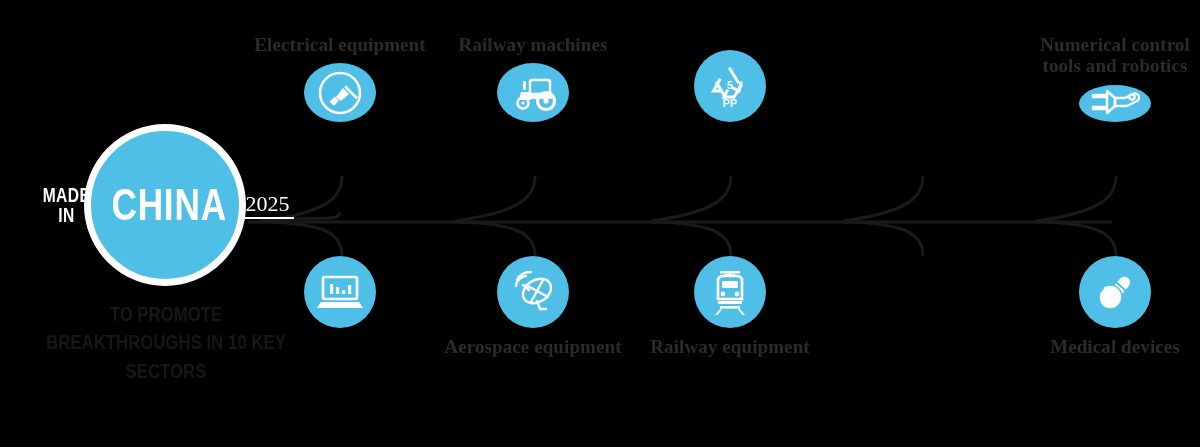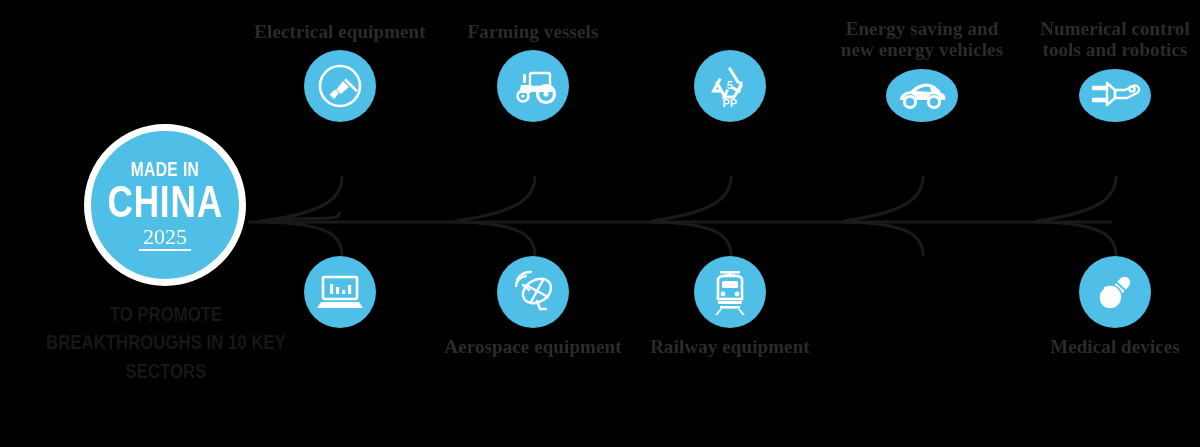--- a/index.html
+++ b/index.html
@@ -14,21 +14,21 @@
   
   #wires{position:absolute;left:0;top:0;width:1200px;height:447px;}
 
   
   .badge{
     position:absolute;left:84px;top:124px;
     width:162px;height:162px;border-radius:50%;
     background:#4FBFE8;
     border:7px solid #ffffff;
     box-sizing:border-box;
-    display:flex;flex-direction:column;
+    display:flex;flex-direction:row;
     align-items:center;justify-content:center;
     color:#fff;text-align:center;
   }
   .badge-made{
     font-family:"Liberation Sans", sans-serif;
     font-weight:bold;font-size:20px;letter-spacing:.5px;
     transform:scaleX(.78);line-height:1;
     margin-bottom:1px;
   }
   .badge-china{
@@ -57,21 +57,21 @@
     background:#4FBFE8;margin:0 auto;
     display:flex;align-items:center;justify-content:center;
     position:relative;
   }
   .circle svg{display:block;}
   .label{
     font-family:"Liberation Serif", serif;
     font-size:19px;line-height:1.13;font-weight:bold;
     color:#2b2b2b;letter-spacing:.1px;
   }
-  .node.top .label{margin-bottom:8px;}
+  .node.top .label{margin-bottom:8px;margin-top:16px;}
   .node.bottom .label{margin-top:8px;}
   .node.top{display:flex;flex-direction:column;justify-content:flex-end;}
 </style>
 </head>
 <body>
 
 <div id="stage">
 
   <svg id="wires" viewBox="0 0 1200 447">
     <g fill="none" stroke="#1a1a1a" stroke-width="3">
@@ -109,21 +109,21 @@
           <path d="M22 30 L29 21 L35 27 L27 34 Z"></path>
           <path d="M15.5 34.5 L21 29.5 L25 33.5 L20 39 Z"></path>
           <rect x="32" y="18.5" width="9" height="2.6" transform="rotate(45 32 18.5)"></rect>
           <rect x="37.5" y="24" width="9" height="2.6" transform="rotate(45 37.5 24)"></rect>
         </g>
       </svg>
     </div>
   </div>
 
   <div class="node top" style="left:533px;top:18px;height:104px;">
-    <div class="label">Farming vessels</div>
+    <div class="label">Railway machines</div>
     <div class="circle">
       <svg width="50" height="44" viewBox="0 0 50 44">
         <g fill="#fff">
           <path d="M24 9 h16 a2 2 0 0 1 2 2 v12 h-20 v-12 a2 2 0 0 1 2 -2 z" fill="none" stroke="#fff" stroke-width="2.4"></path>
           <rect x="15" y="10" width="3" height="9" rx="1.2"></rect>
           <path d="M13 21 h10 v8 h-12 z"></path>
           <rect x="22" y="23" width="22" height="5"></rect>
           <circle cx="38" cy="30" r="8.5" fill="none" stroke="#fff" stroke-width="3.2"></circle>
           <circle cx="38" cy="30" r="2.6"></circle>
           <circle cx="15" cy="32" r="5.5" fill="none" stroke="#fff" stroke-width="2.6"></circle>
@@ -143,33 +143,20 @@
           <path d="M14.5 19 L8.5 30 L15 30"></path>
           <path d="M36 22 L34 30 L28 27"></path>
           <path d="M27 33 L19 33 L22 27" transform="translate(0,3)"></path>
         </g>
         <text x="25" y="28" font-family="Liberation Sans, sans-serif" font-size="11" font-weight="bold" fill="#fff" text-anchor="middle">5</text>
         <text x="25" y="46" font-family="Liberation Sans, sans-serif" font-size="11" font-weight="bold" fill="#fff" text-anchor="middle">PP</text>
       </svg>
     </div>
   </div>
 
-  <div class="node top" style="left:922px;top:18px;height:104px;">
-    <div class="label">Energy saving and new energy vehicles</div>
-    <div class="circle">
-      <svg width="52" height="34" viewBox="0 0 52 34">
-        <g fill="#fff">
-          <path d="M4 22 C4 16 9 14 15 13 C20 7 27 5 33 6 C39 7 43 11 45 15 C49 16 50 19 49 22 L44 22 A6 6 0 0 0 32 22 L20 22 A6 6 0 0 0 8 22 Z"></path>
-          <circle cx="14" cy="24" r="5.6" fill="none" stroke="#fff" stroke-width="3"></circle>
-          <circle cx="38" cy="24" r="5.6" fill="none" stroke="#fff" stroke-width="3"></circle>
-        </g>
-        <path d="M20 13 C24 9 30 8 34 9 L35 14 Z" fill="#4FBFE8"></path>
-      </svg>
-    </div>
-  </div>
 
   <div class="node top" style="left:1115px;top:18px;height:104px;">
     <div class="label">Numerical control tools and robotics</div>
     <div class="circle">
       <svg width="54" height="36" viewBox="0 0 54 36">
         <g fill="none" stroke="#fff" stroke-width="2.4" stroke-linejoin="round">
           <path d="M5 10 h14 v2 h-14 z"></path>
           <path d="M5 22 h14 v2 h-14 z"></path>
           <path d="M19 6 L27 13 L27 21 L19 28 L19 6 Z"></path>
           <path d="M27 13 h10 l8 -4 a4 4 0 0 1 4 7 l-10 5 h-12 z"></path>

